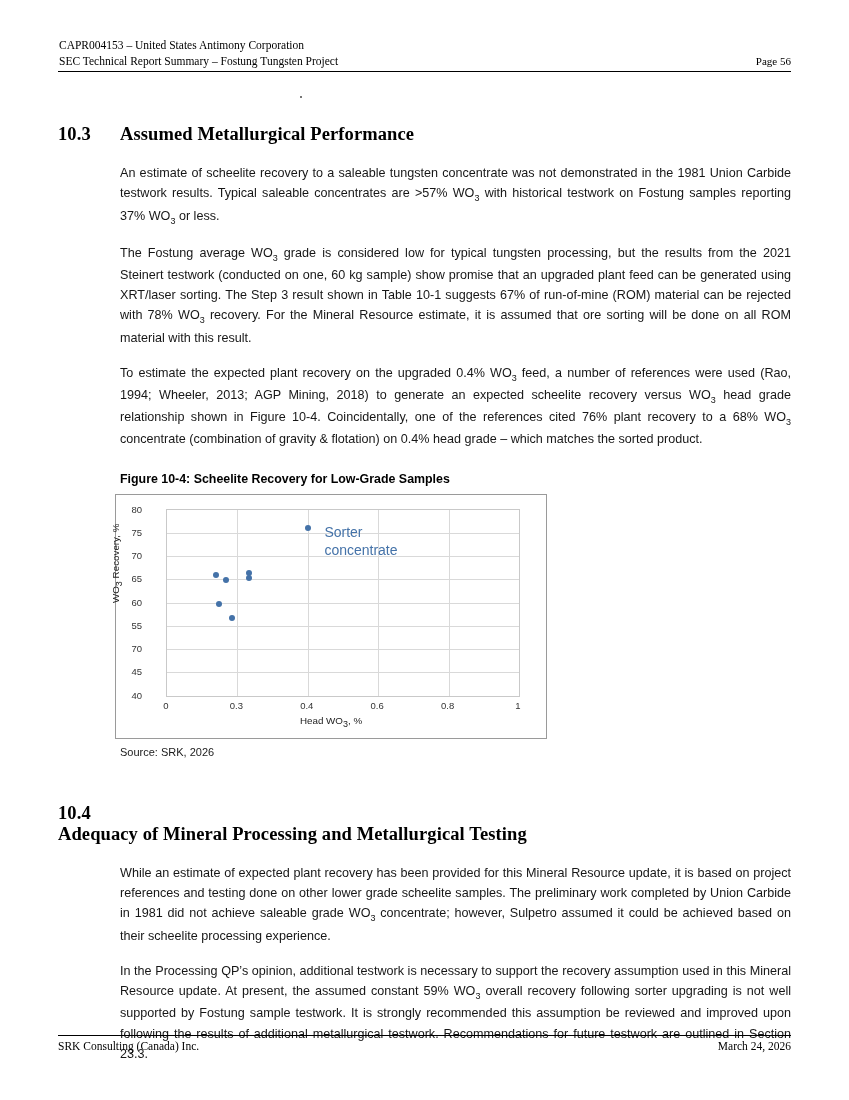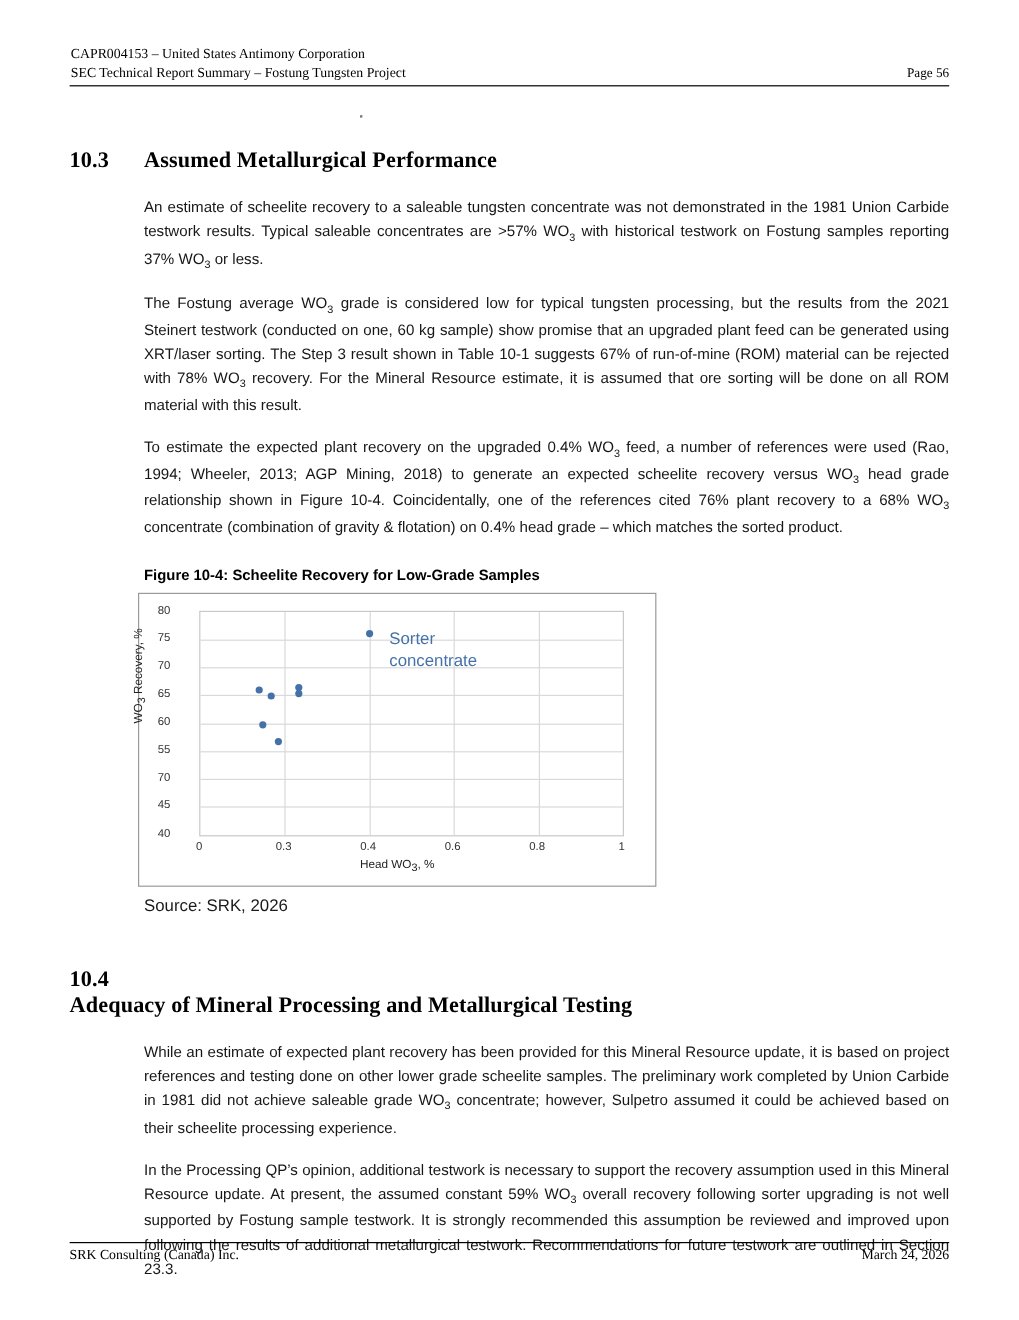--- a/index.html
+++ b/index.html
@@ -91,21 +91,21 @@
     width: 432px;
     height: 245px;
     border: 1px solid #9a9a9a;
     box-sizing: border-box;
     position: relative;
     background: #fff;
   }
   .source-line {
     margin-left: 62px;
     margin-top: 7px;
-    font-size: 14px;
+    font-size: 11px;
     color: #1a1a1a;
   }
 
   
   .chart-area {
     position: absolute;
     left: 50px;
     top: 14px;
     width: 354px;
     height: 188px;

